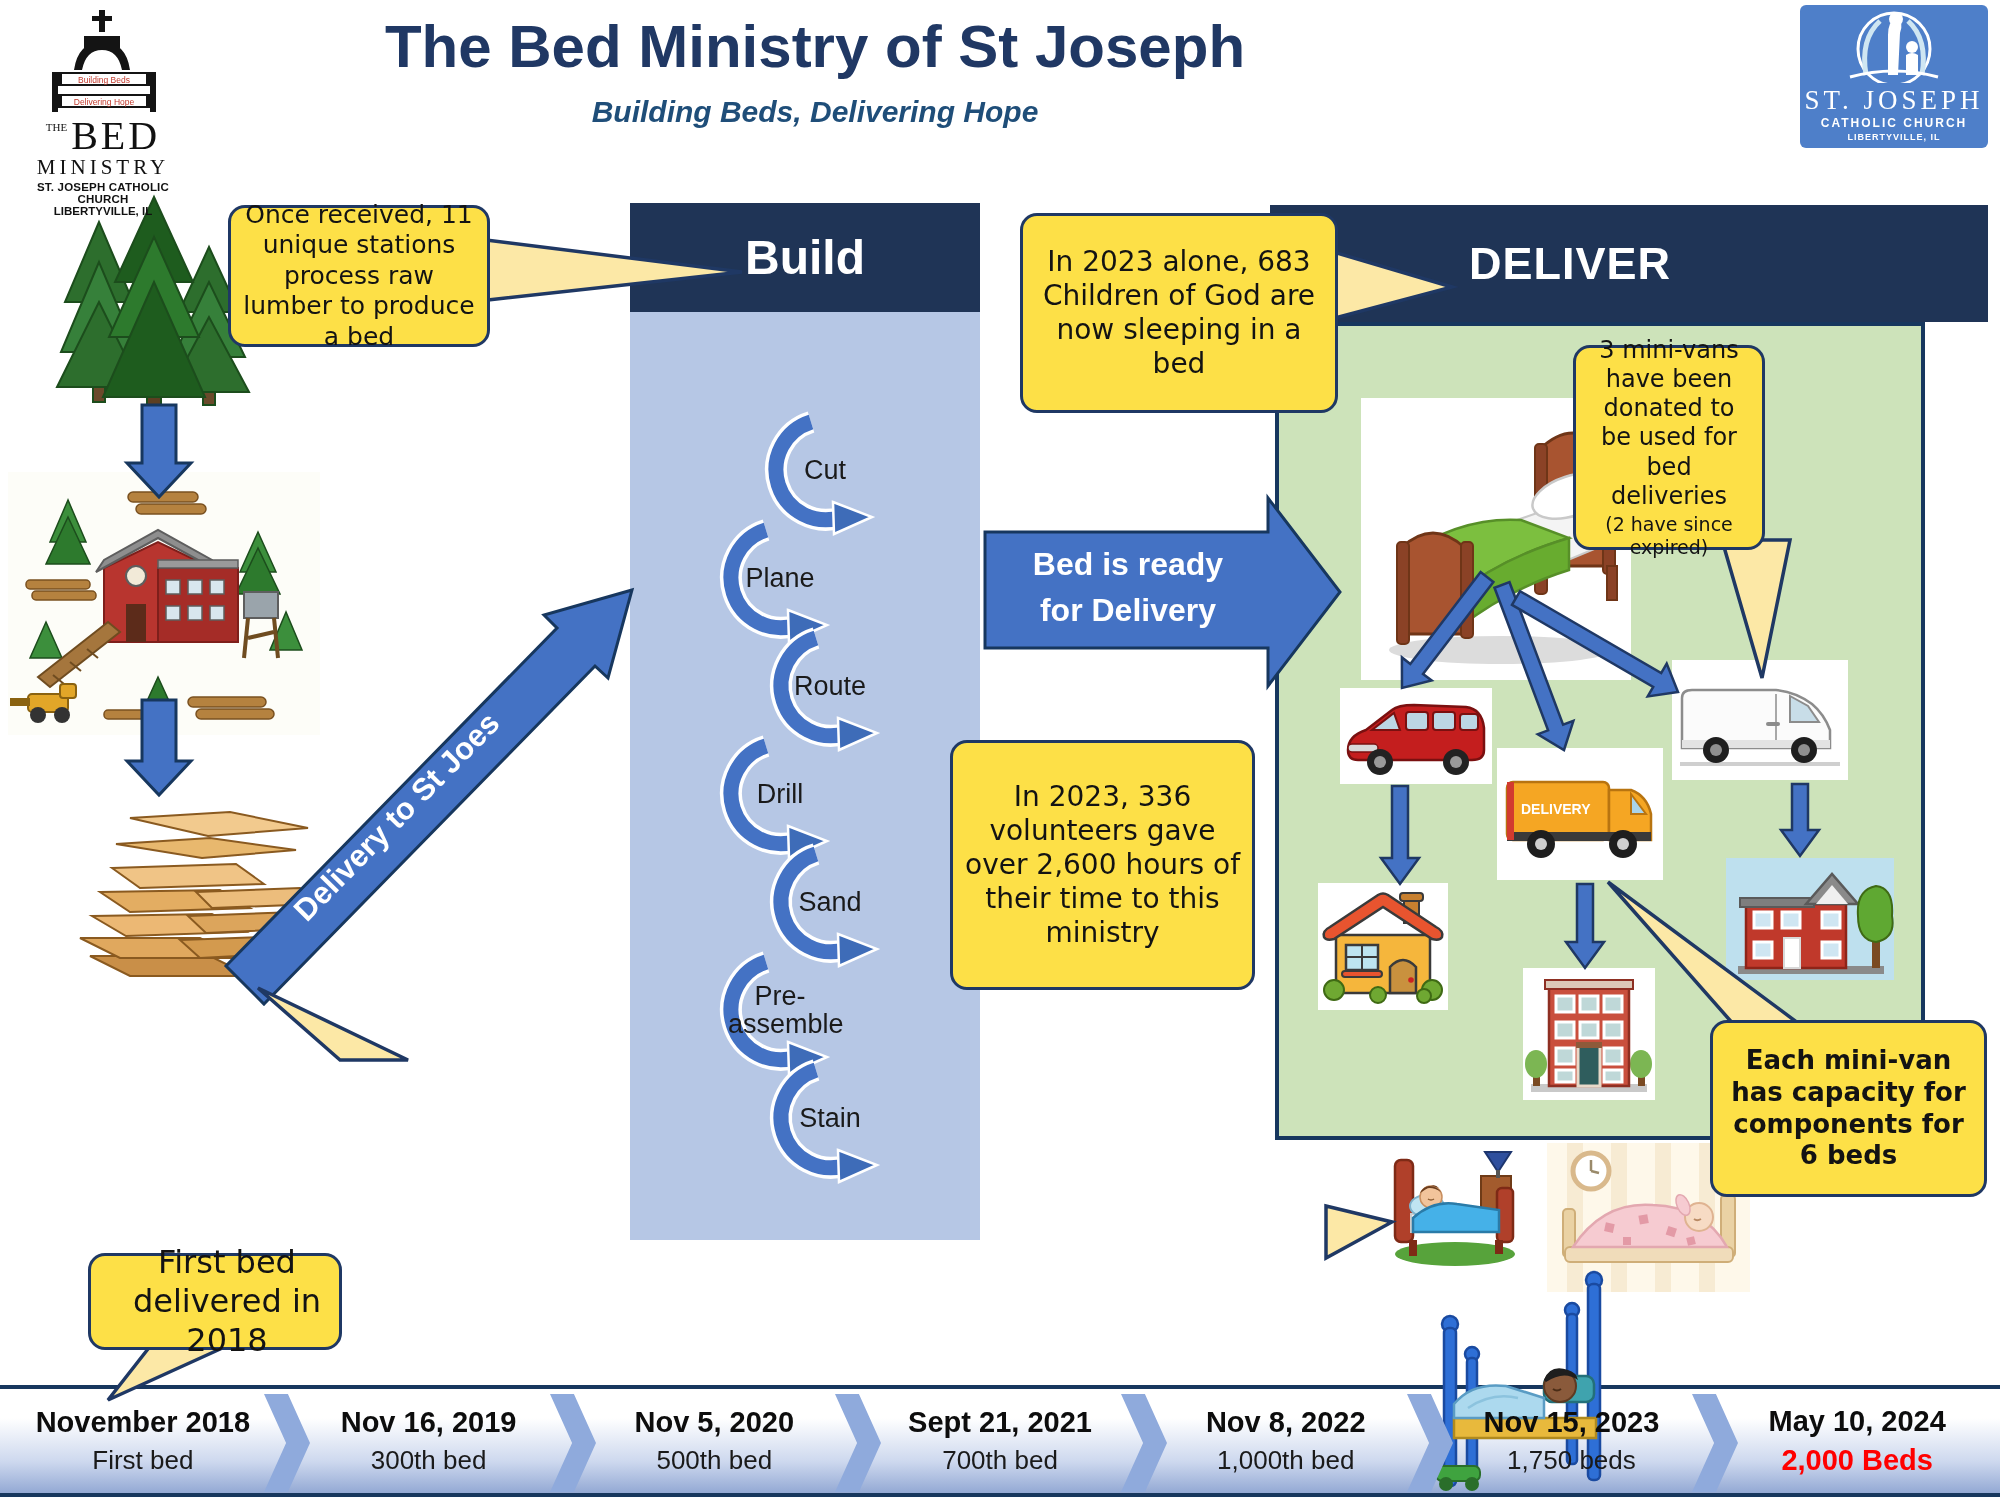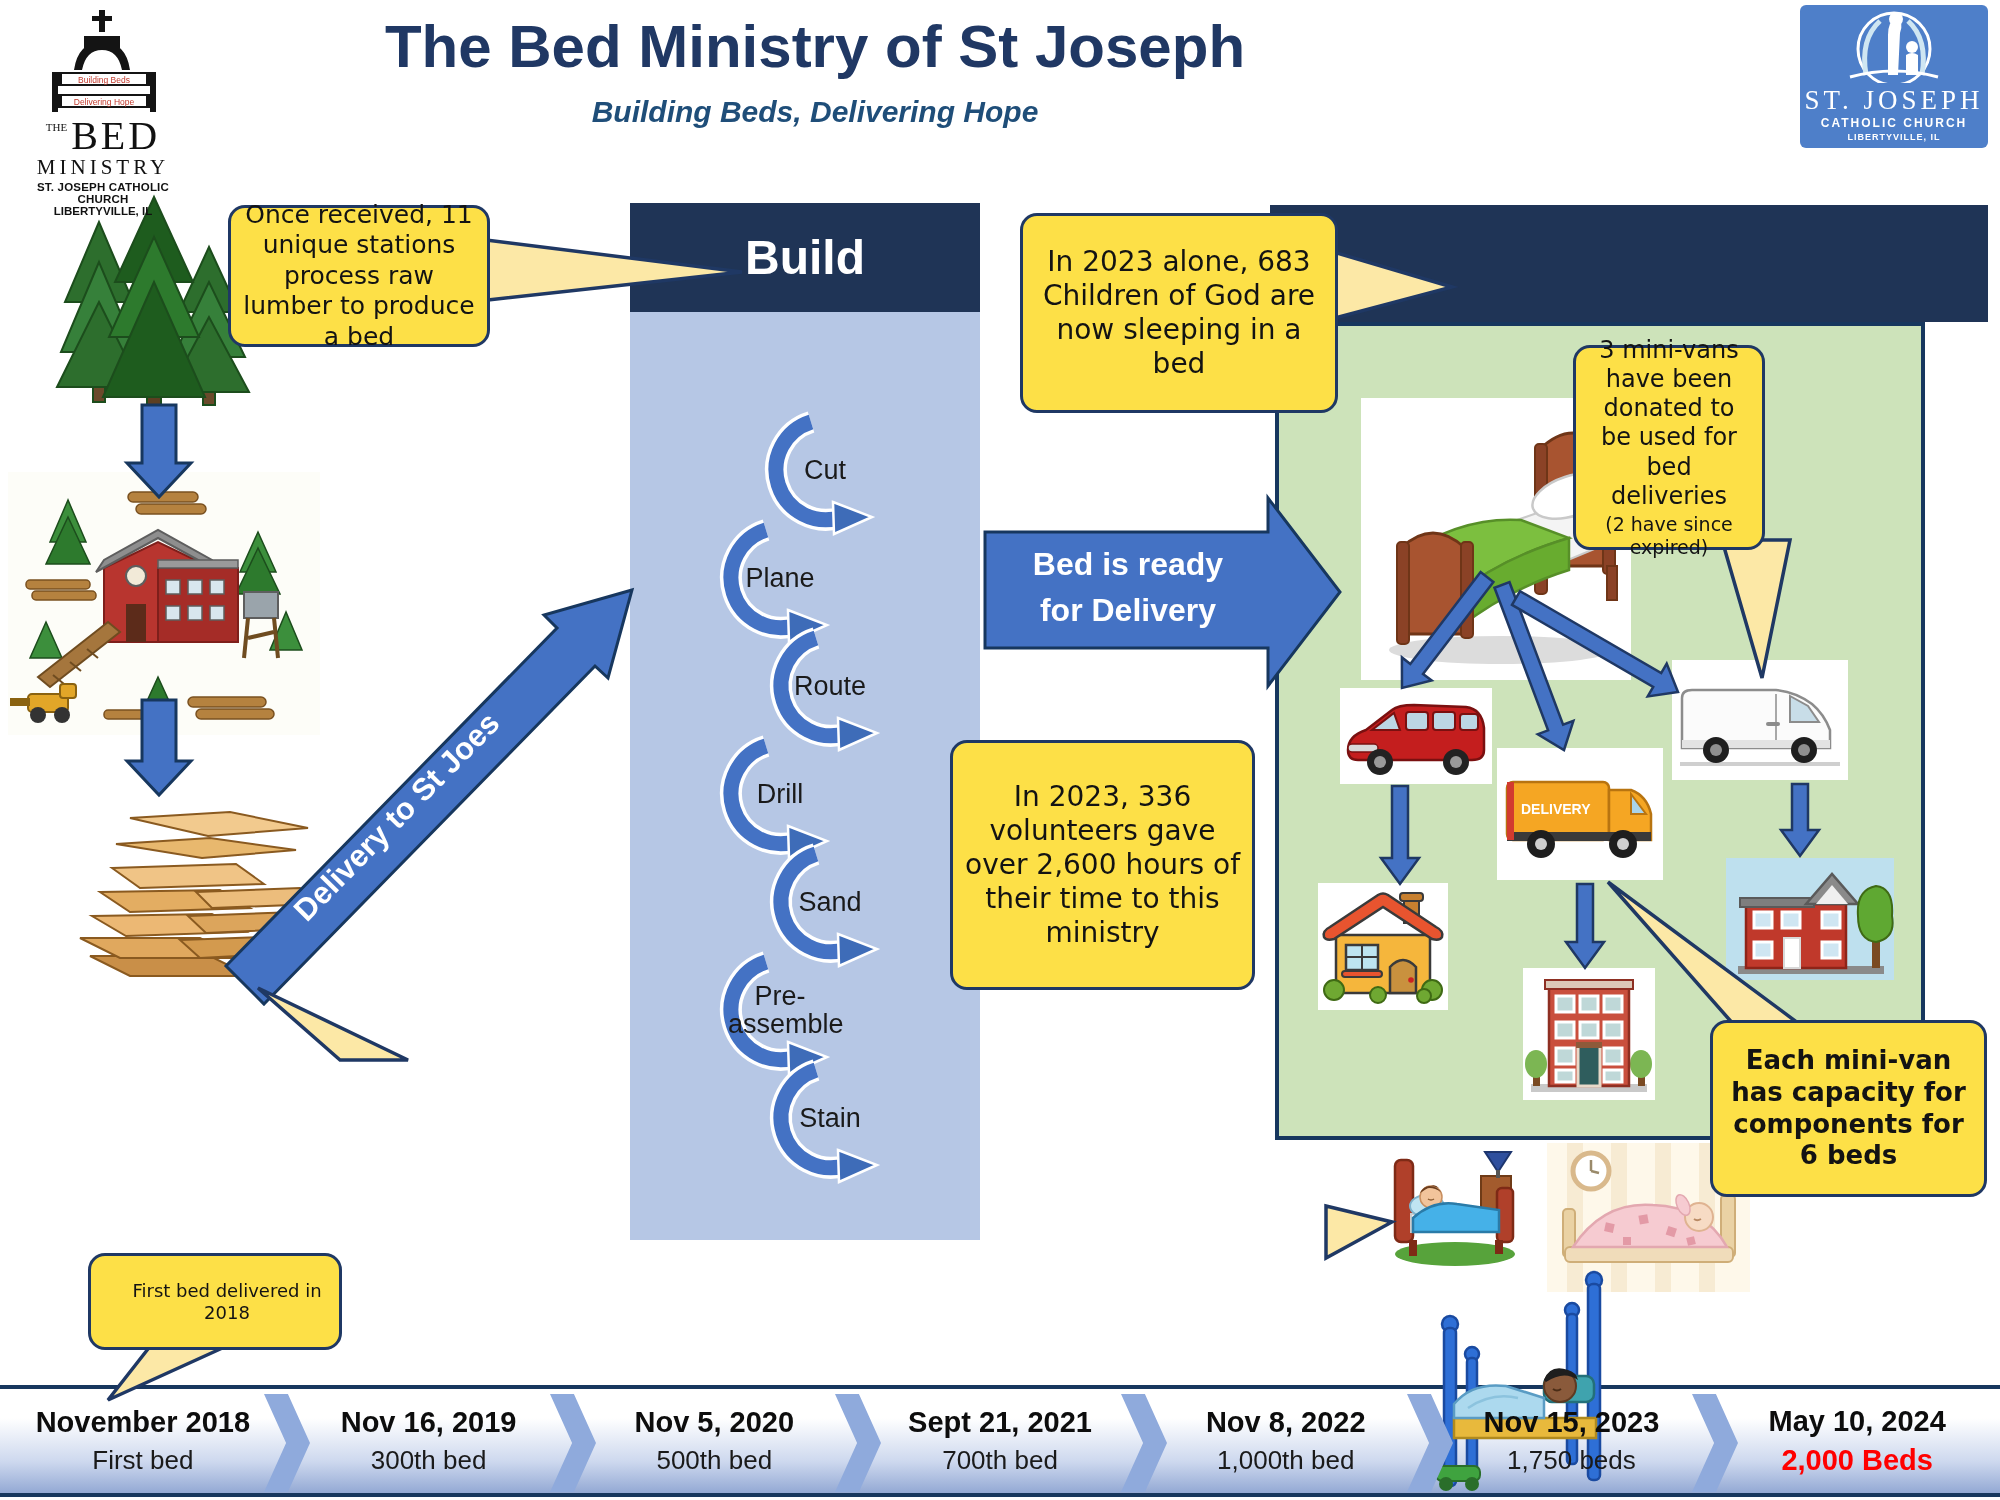--- a/index.html
+++ b/index.html
@@ -463,40 +463,41 @@
     <path class="tail" d="M 1320 248 L 1452 287 L 1320 322 Z"></path>
     <path class="tail" d="M 1722 540 L 1762 678 L 1790 540 Z"></path>
     <path class="tail" d="M 1735 1026 L 1608 882 L 1802 1026 Z"></path>
     <path class="tail" d="M 1326 1206 L 1392 1222 L 1326 1258 Z"></path>
   </svg>
 
   <div class="title">The Bed Ministry of St Joseph</div>
   <div class="subtitle">Building Beds, Delivering Hope</div>
 
   <div class="hdr-text" style="left:655px;top:230px;width:300px;font-size:48px;">Build</div>
+  <div class="hdr-text" style="left:1380px;top:238px;width:380px;font-size:45px;letter-spacing:1px;">DELIVER</div>
 
   <div class="step" style="left:825px;top:470px;">Cut</div>
   <div class="step" style="left:780px;top:578px;">Plane</div>
   <div class="step" style="left:830px;top:686px;">Route</div>
   <div class="step" style="left:780px;top:794px;">Drill</div>
   <div class="step" style="left:830px;top:902px;">Sand</div>
   <div class="step" style="left:780px;top:1010px;width:104px;">Pre-assemble</div>
   <div class="step" style="left:830px;top:1118px;">Stain</div>
 
   <div class="bedready-text">
     <div>Bed is ready</div>
     <div>for Delivery</div>
   </div>
 
   <div class="callout" style="left:228px;top:205px;width:262px;height:142px;font-size:25px;">
     <span>Once received, 11 unique stations process raw lumber to produce a bed</span>
   </div>
 
 
-  <div class="callout" style="left:88px;top:1253px;width:254px;height:97px;font-size:18px;padding-left:36px;">
+  <div class="callout" style="left:88px;top:1253px;width:254px;height:97px;font-size:32px;padding-left:36px;">
     <span>First bed delivered in 2018</span>
   </div>
 
   <div class="callout" style="left:1020px;top:213px;width:318px;height:200px;font-size:28px;">
     <span>In 2023 alone, 683 Children of God are now sleeping in a bed</span>
   </div>
 
   <div class="callout" style="left:1573px;top:345px;width:192px;height:205px;font-size:24px;">
     <span>3 mini-vans have been donated to be used for bed deliveries</span>
     <span style="font-size:19px;margin-top:2px;">(2 have since expired)</span>

